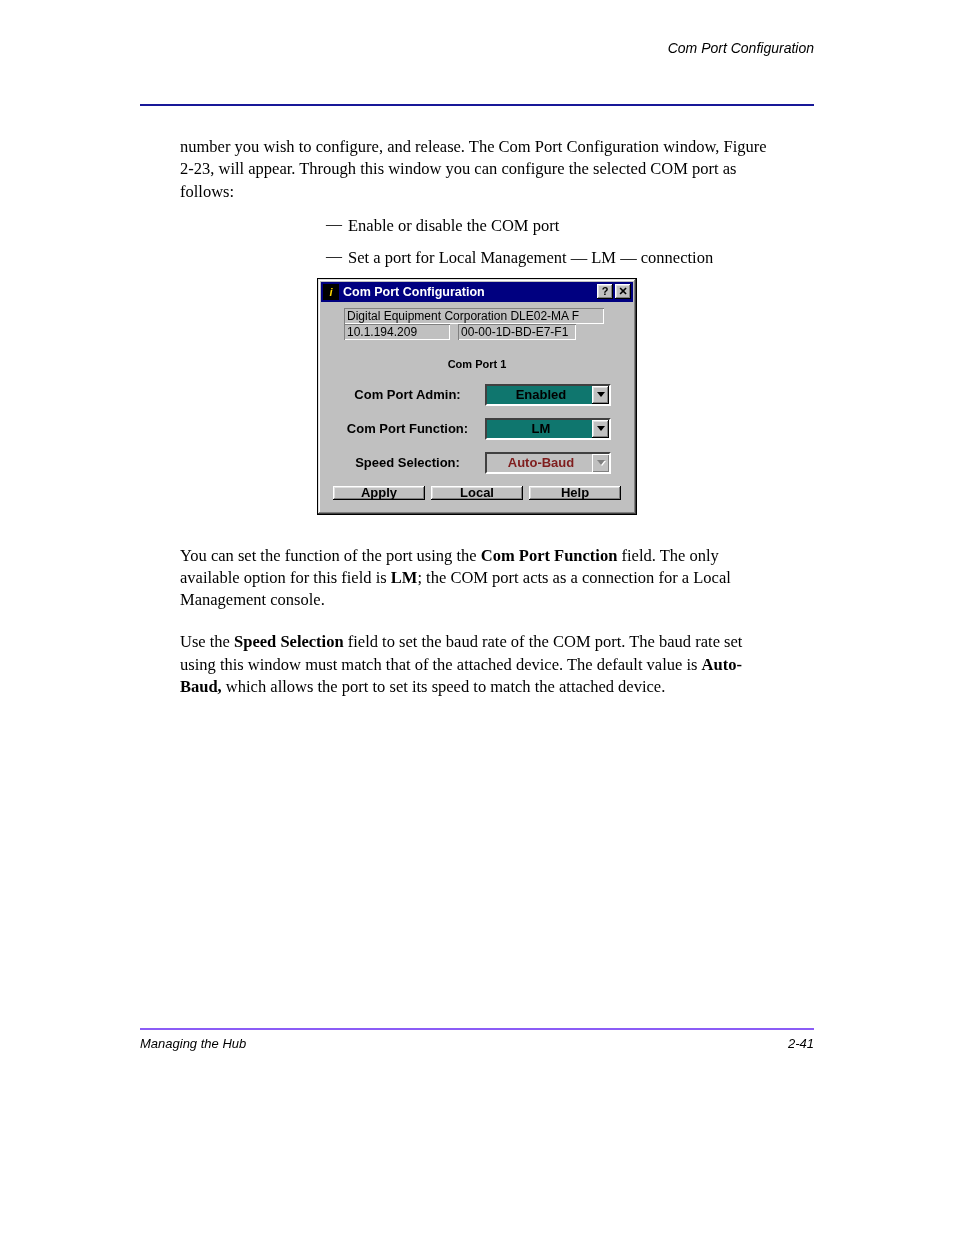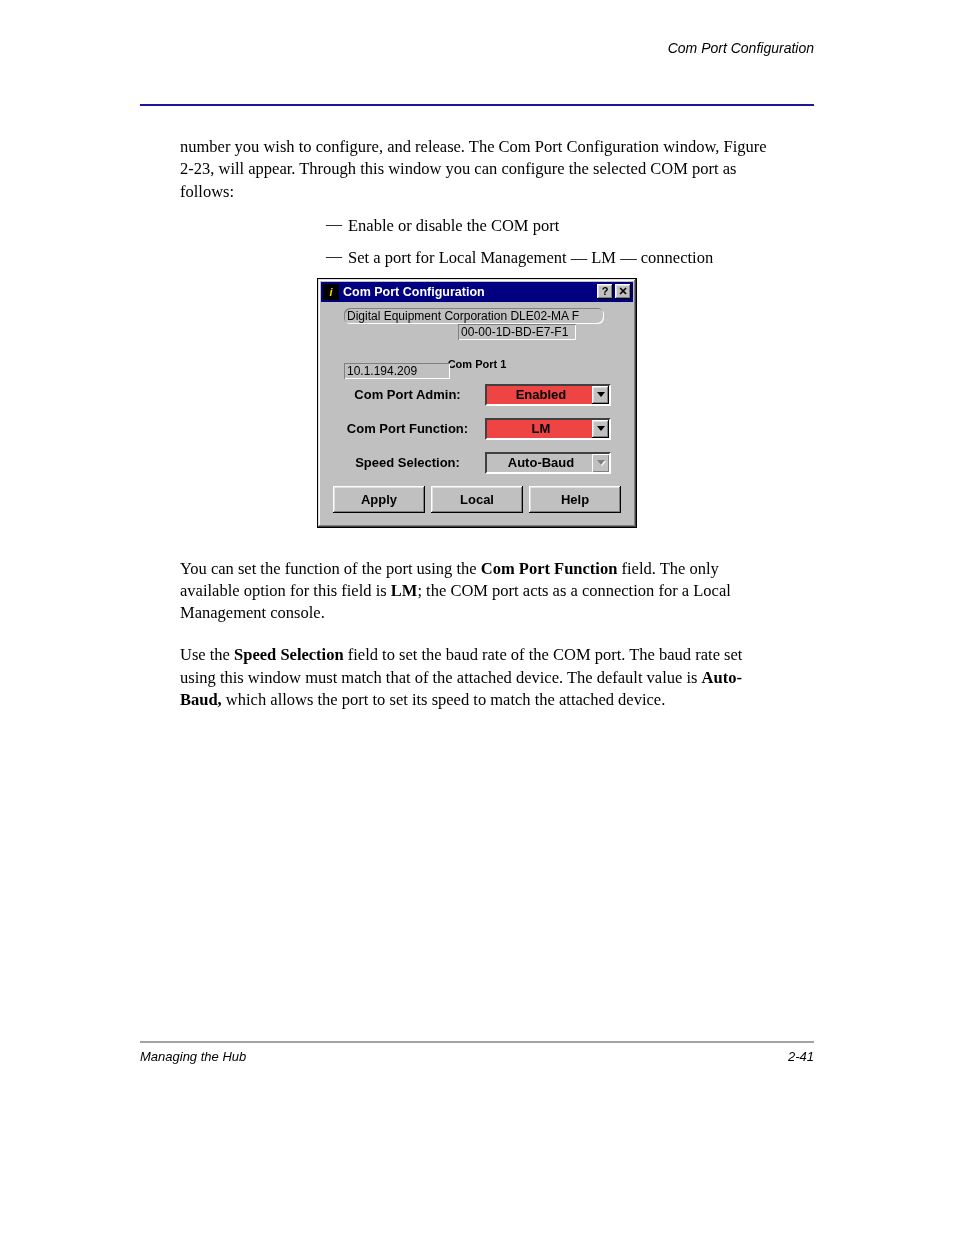--- a/index.html
+++ b/index.html
@@ -138,22 +138,22 @@
     font-family: Arial, "MS Sans Serif", sans-serif;
     font-size: 12px;
     height: 16px;
     line-height: 16px;
     padding: 0 3px;
     box-shadow:
       inset 1px 1px 0 #808080,
       inset -1px -1px 0 #ffffff;
     white-space: nowrap; overflow: hidden;
   }
-  #f-device { top: 0; left: 0; width: 254px; border-radius: 6px; }
-  #f-ip { top: 16px; left: 0; width: 100px; margin-top: 39px; }
+  #f-device { top: 0; left: 0; width: 254px; }
+  #f-ip { top: 16px; left: 0; width: 100px; }
   #f-mac { top: 16px; left: 114px; width: 112px; }
 
   .section-title {
     text-align: center;
     font-family: Arial, sans-serif;
     font-size: 11px;
     font-weight: bold;
     margin: 16px 0 14px 0;
   }
   .form-row {
@@ -166,34 +166,34 @@
   .form-label {
     width: 155px;
     font-family: Arial, sans-serif;
     font-size: 13px;
     font-weight: bold;
   }
   .combo {
     position: relative;
     width: 126px;
     height: 22px;
-    background: #ef4444;
+    background: #0f766e;
     box-sizing: border-box;
     border-top: 2px solid #404040;
     border-left: 2px solid #404040;
     border-bottom: 2px solid #fff;
     border-right: 2px solid #fff;
     display: flex; align-items: center;
     font-family: Arial, sans-serif;
     font-size: 13px;
     font-weight: bold;
   }
   .combo.disabled {
     background: #c0c0c0;
-    color: #000000;
+    color: #7f1d1d;
   }
   .combo .combo-text {
     flex: 1;
     padding-left: 3px;
     white-space: nowrap; overflow: hidden;
   }
   .combo .combo-btn {
     width: 17px; height: 100%;
     background: #c0c0c0;
     box-shadow:
@@ -220,21 +220,21 @@
   }
   .btn-row {
     display: flex;
     justify-content: center;
     gap: 6px;
     margin-top: 4px;
     margin-bottom: 6px;
   }
   .win-btn {
     min-width: 60px;
-    height: 27px;
+    height: 14px;
     padding: 0 16px;
     background: #c0c0c0;
     font-family: Arial, sans-serif;
     font-size: 13px;
     font-weight: bold;
     box-shadow:
       inset -1px -1px 0 #000,
       inset 1px 1px 0 #fff,
       inset -2px -2px 0 #808080,
       inset 2px 2px 0 #dfdfdf;
@@ -247,21 +247,21 @@
     font-size: 16.5px;
     line-height: 1.35;
   }
   .body-text p {
     margin: 0 0 20px 0;
   }
   .bold { font-weight: bold; }
 
   .footer-line {
     margin: 330px 140px 0 140px;
-    border-top: 2px solid #a3a3a3;
+    border-top: 2px solid #8b5cf6;
     padding-top: 6px;
     display: flex;
     font-family: Arial, Helvetica, sans-serif;
     font-style: italic;
     font-size: 13px;
   }
   .footer-right { flex: 1; text-align: right; }
 </style>
 </head>
 <body>

